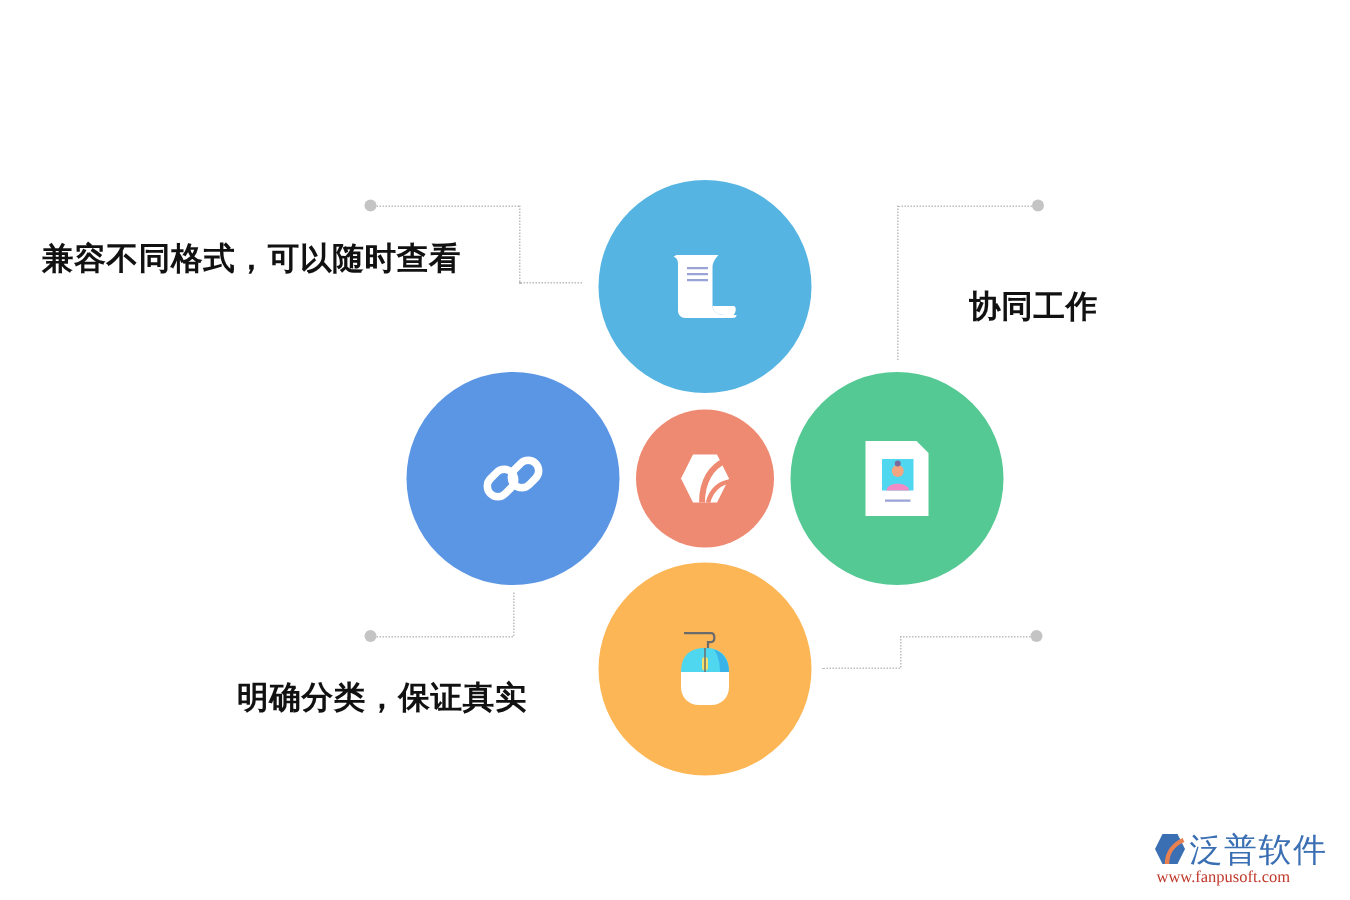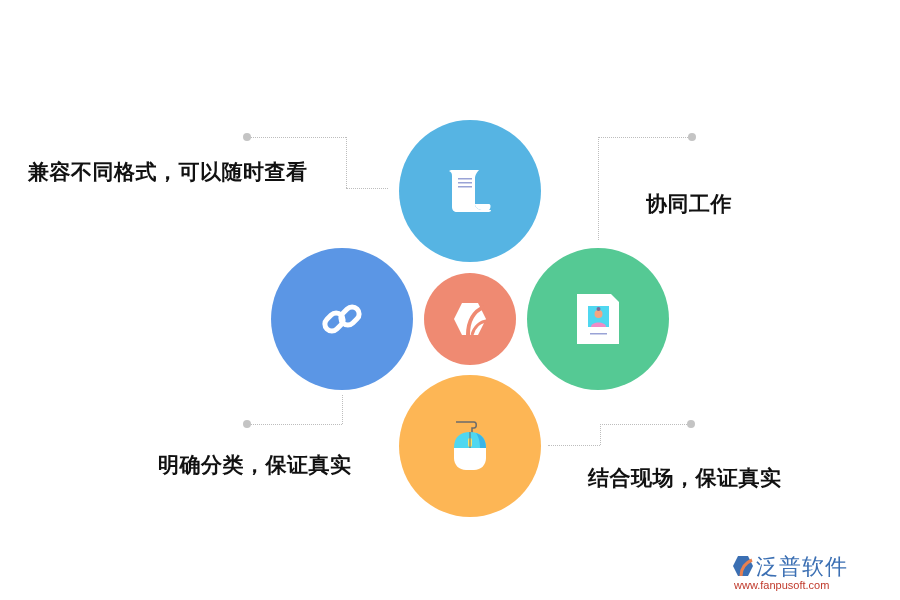--- a/index.html
+++ b/index.html
@@ -3,23 +3,23 @@
 <meta charset="utf-8">
 <style>
   html, body { margin:0; padding:0; }
   body { width:900px; height:600px; background:#ffffff; position:relative; overflow:hidden; font-family:"DejaVu Sans","Liberation Sans",sans-serif; }
   .stage { position:absolute; left:0; top:0; width:776px; height:600px; }
   .circle { position:absolute; border-radius:50%; display:flex; align-items:center; justify-content:center; }
   .label { position:absolute; font-weight:bold; font-size:21px; color:#111; white-space:nowrap; letter-spacing:0.5px; }
   .dot { position:absolute; width:8px; height:8px; border-radius:50%; background:#c4c4c4; }
   .hl { position:absolute; height:0; border-top:1px dotted #bdbdbd; }
   .vl { position:absolute; width:0; border-left:1px dotted #bdbdbd; }
-  .logo { position:absolute; left:730px; top:552px; width:125px; height:45px; }
+  .logo { position:absolute; left:767px; top:552px; width:125px; height:45px; }
   .logo-cn { position:absolute; left:26px; top:0; font-size:22px; color:#3b6fb3; font-family:"DejaVu Sans","Liberation Sans",sans-serif; letter-spacing:1px; }
-  .logo-url { position:absolute; left:4px; top:27px; font-size:11px; color:#c0392b; font-family:Liberation Sans, sans-serif; }
+  .logo-url { position:absolute; left:4px; top:27px; font-size:11px; color:#c0392b; font-family:Liberation Serif, serif; }
 </style>
 </head>
 <body>
 
 <div class="stage">
 
   <div class="dot" style="left:243px;top:133px;"></div>
   <div class="hl" style="left:251px;top:137px;width:95px;"></div>
   <div class="vl" style="left:346px;top:137px;height:51px;"></div>
   <div class="hl" style="left:346px;top:188px;width:42px;"></div>
@@ -82,21 +82,20 @@
       <path d="M26 13 C32 15 36 20 36 28 H30 C30 20 28 16 26 13 Z" fill="#3ab4e8"></path>
       <path d="M4 28 H36 V38 C36 45 31 50 24 50 H16 C9 50 4 45 4 38 Z" fill="#ffffff"></path>
       <rect x="18" y="18" width="4" height="9" rx="2" fill="#f5e06b"></rect>
       <line x1="20" y1="12" x2="20" y2="28" stroke="#6b6b6b" stroke-width="1"></line>
     </svg>
   </div>
 
   <div class="label" style="left:28px;top:158px;">兼容不同格式，可以随时查看</div>
   <div class="label" style="left:646px;top:158px;margin-top:32px;">协同工作</div>
   <div class="label" style="left:158px;top:451px;">明确分类，保证真实</div>
-  <div class="label" style="left:588px;top:464px;">结合现场，保证真实</div>
 
   <div class="logo">
     <svg style="position:absolute;left:2px;top:3px;" width="22" height="22" viewBox="0 0 22 22">
       <path d="M6 1 H16 L21 11 L16 21 H6 L1 11 Z" fill="#3b6fb3"></path>
       <path d="M9 21 C9 14 13 8 20 5" fill="none" stroke="#e8804f" stroke-width="3"></path>
     </svg>
     <span class="logo-cn">泛普软件</span>
     <span class="logo-url">www.fanpusoft.com</span>
   </div>
 

